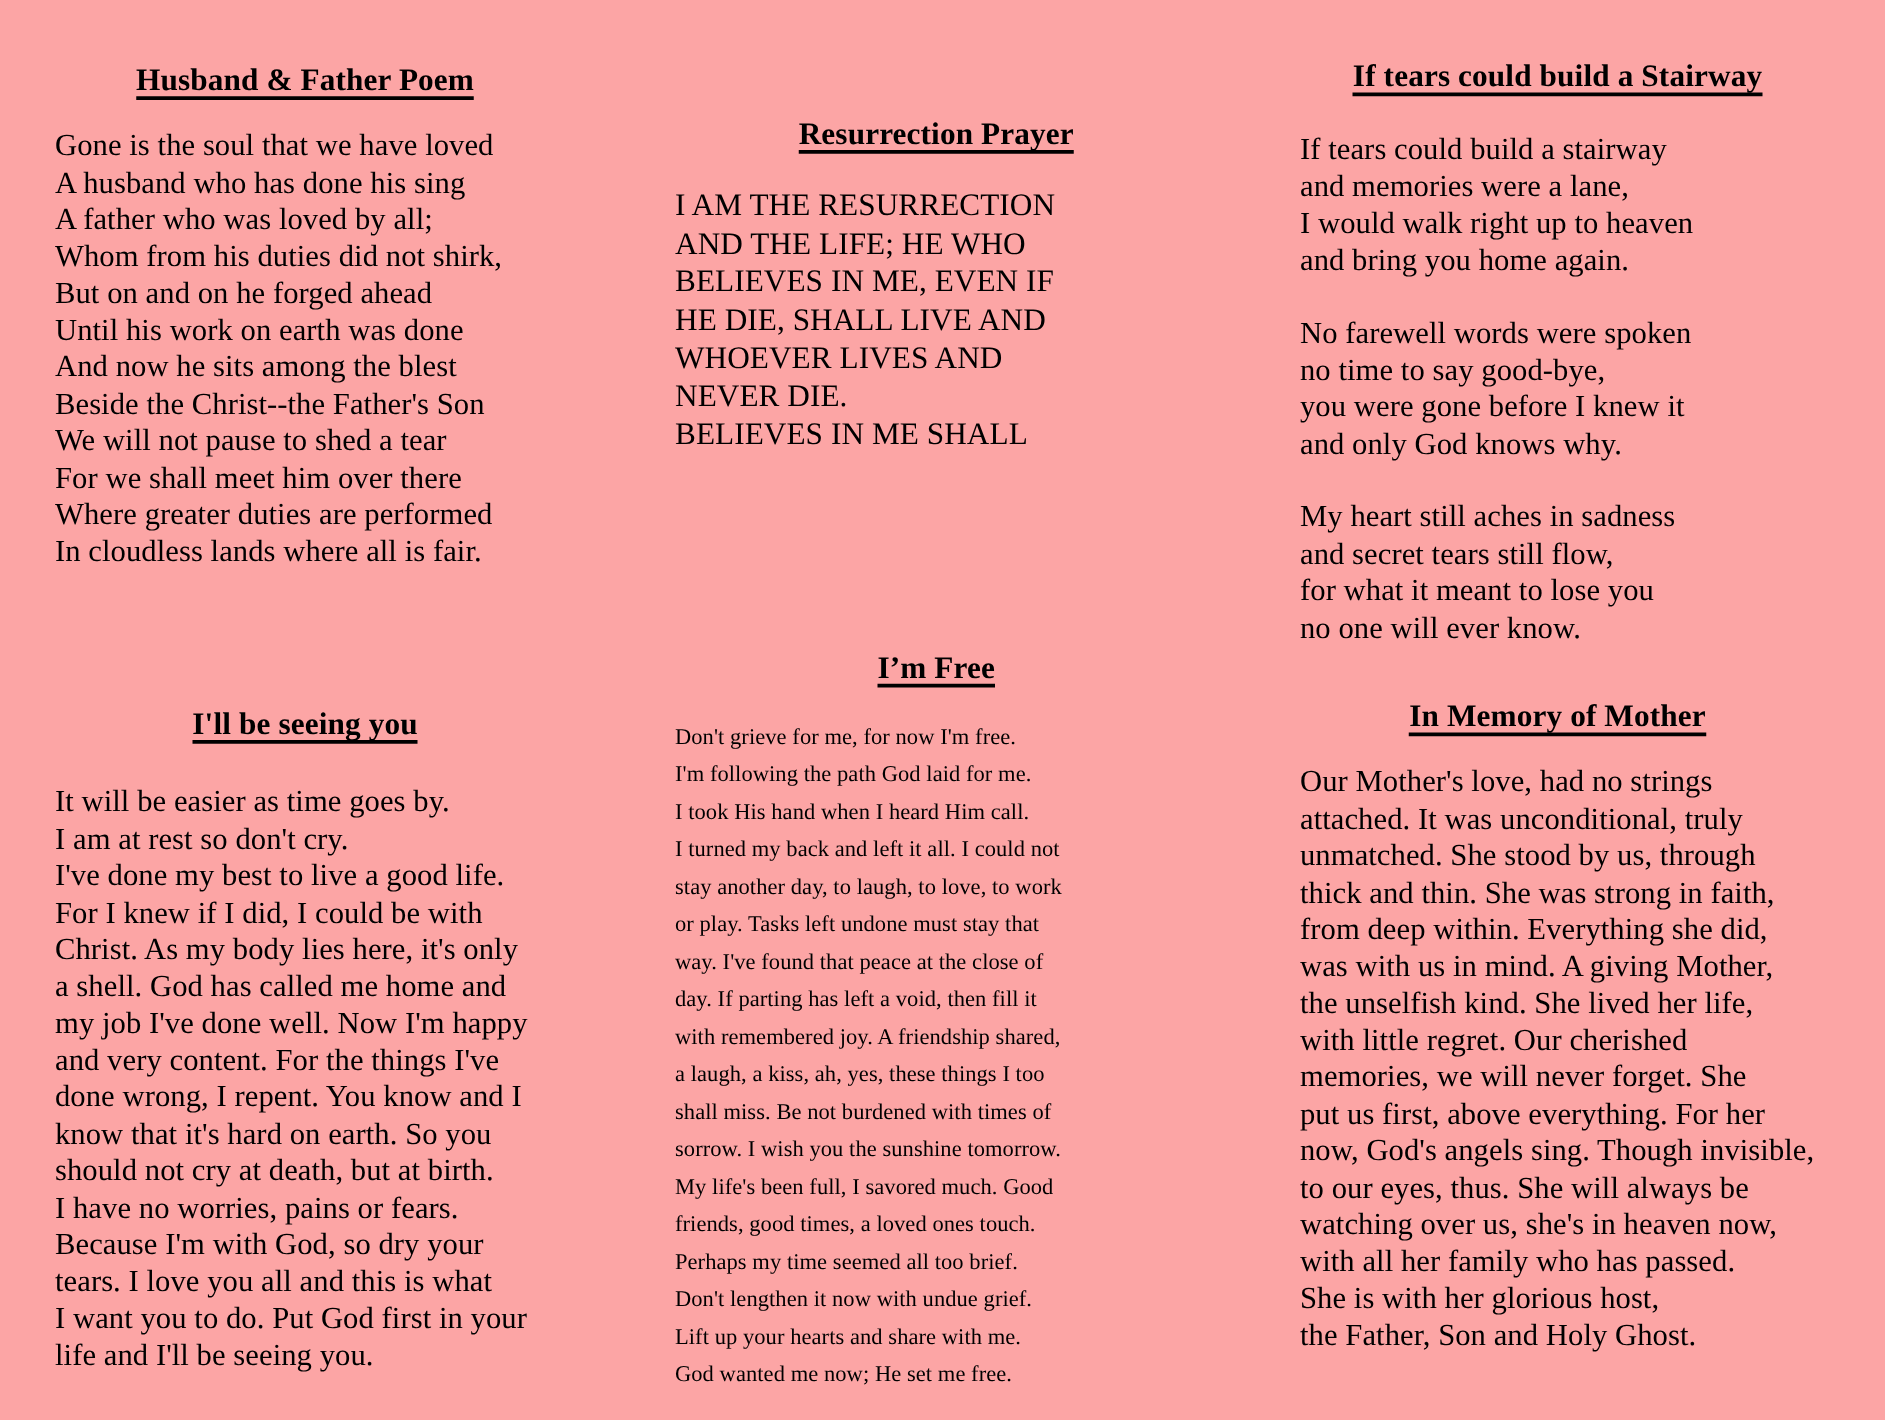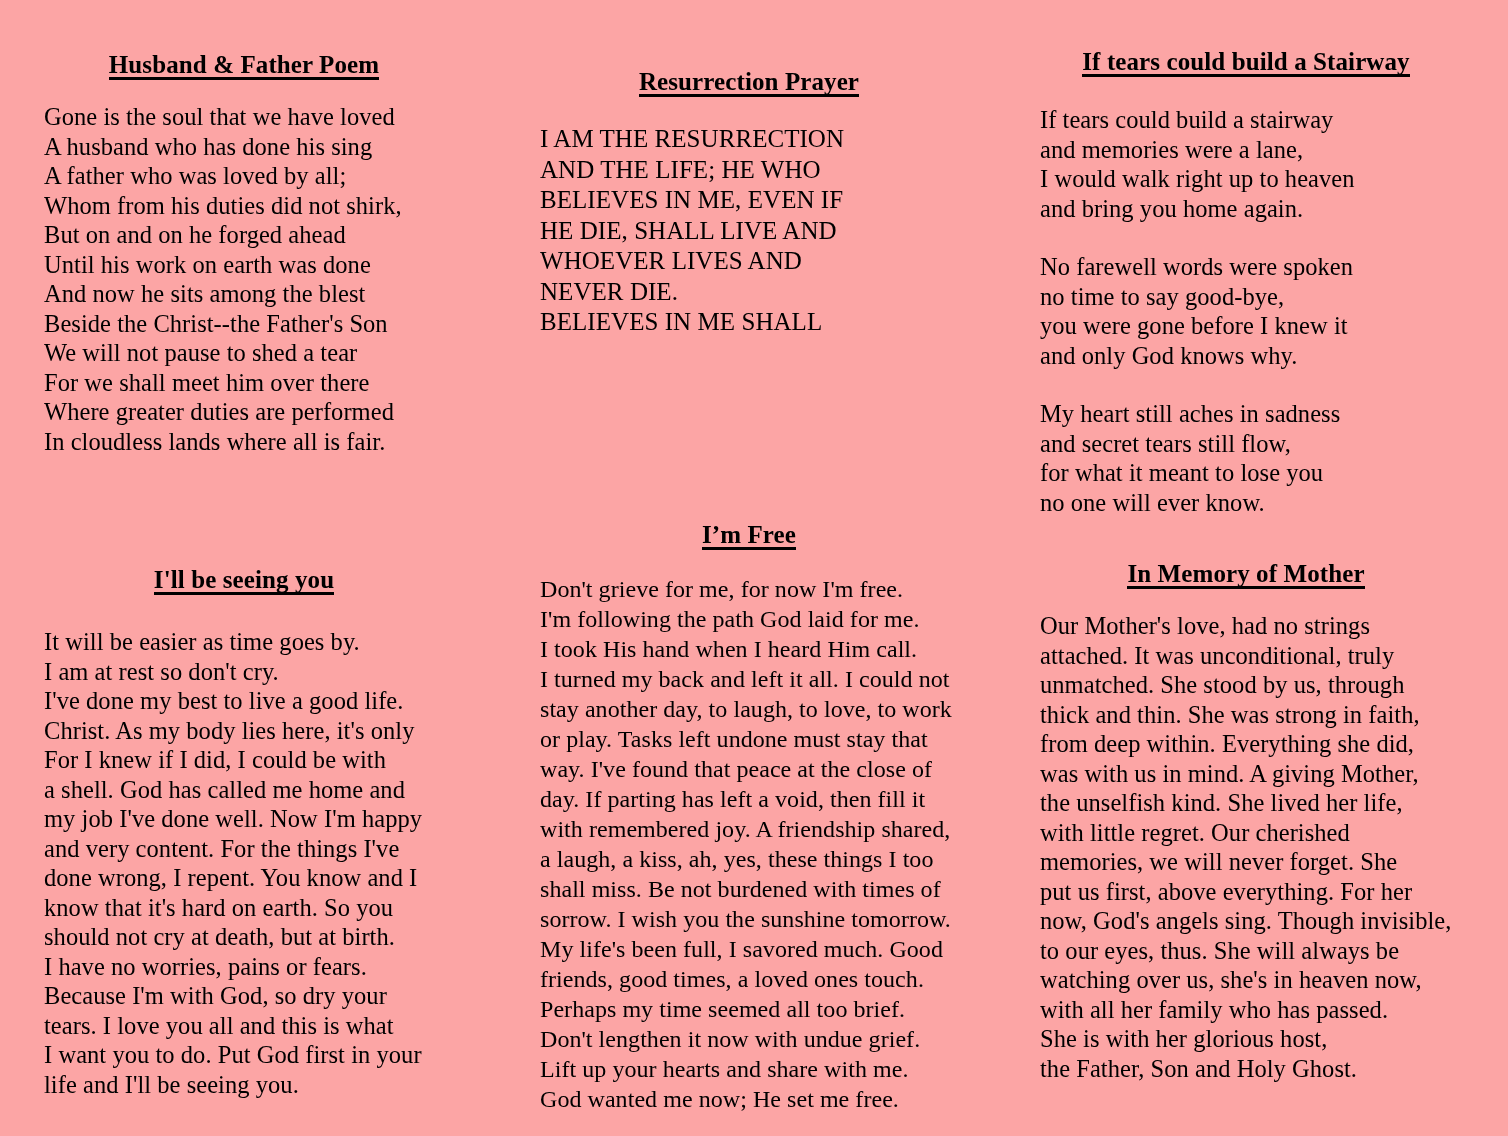--- a/index.html
+++ b/index.html
@@ -33,21 +33,21 @@
     box-sizing: border-box;
   }
   
   .cell.c1 { padding: 0 56px 0 44px; }
   .cell.c2 { padding: 0 50px 0 40px; }
   .cell.c3 { padding: 0 56px 0 32px; }
 
   .cell.r1 { padding-top: 52px; }
   .cell.r2 { padding-top: 10px; }
 
-  .cell.r1.c2 { padding-top: 69px; }
+  .cell.r1.c2 { padding-top: 95px; }
   .cell.r1.c3 { padding-top: 49px; }
   .cell.r2.c1 { padding-top: 55px; }
   .cell.r2.c2 { padding-top: 10px; }
   .cell.r2.c3 { padding-top: 49px; }
 
   .poem {
     text-align: center;
   }
   .poem-title {
     display: inline-block;
@@ -78,21 +78,21 @@
     white-space: nowrap;
   }
   
   .caps .poem-body {
     font-size: 25px;
     line-height: 30.5px;
   }
   .caps .title-wrap { margin-bottom: 27px; }
 
   
-  .r2.c2 .poem-body { font-size: 24px; line-height: 30px; }
+  .r2.c2 .poem-body { font-size: 18px; line-height: 30px; }
   .r2.c2 .title-wrap { margin-bottom: 24px; }
   .r2.c1 .title-wrap { margin-bottom: 32px; }
   .r2.c3 .title-wrap { }
   .r1.c3 .title-wrap { margin-bottom: 28px; }
 </style>
 </head>
 <body>
 
 <div class="page">
   <div class="grid">
@@ -171,22 +171,22 @@
     <div class="cell r2 c1">
       <div class="poem">
         <div class="title-wrap">
           <span class="poem-title">I'll be seeing you</span>
         </div>
         <div class="poem-body">
             <div class="stanza">
               <span class="ln">It will be easier as time goes by.</span>
               <span class="ln">I am at rest so don't cry.</span>
               <span class="ln">I've done my best to live a good life.</span>
+              <span class="ln">For I knew if I did, I could be with</span>
               <span class="ln">Christ. As my body lies here, it's only</span>
-              <span class="ln">For I knew if I did, I could be with</span>
               <span class="ln">a shell. God has called me home and</span>
               <span class="ln">my job I've done well. Now I'm happy</span>
               <span class="ln">and very content. For the things I've</span>
               <span class="ln">done wrong, I repent. You know and I</span>
               <span class="ln">know that it's hard on earth. So you</span>
               <span class="ln">should not cry at death, but at birth.</span>
               <span class="ln">I have no worries, pains or fears.</span>
               <span class="ln">Because I'm with God, so dry your</span>
               <span class="ln">tears. I love you all and this is what</span>
               <span class="ln">I want you to do. Put God first in your</span>

